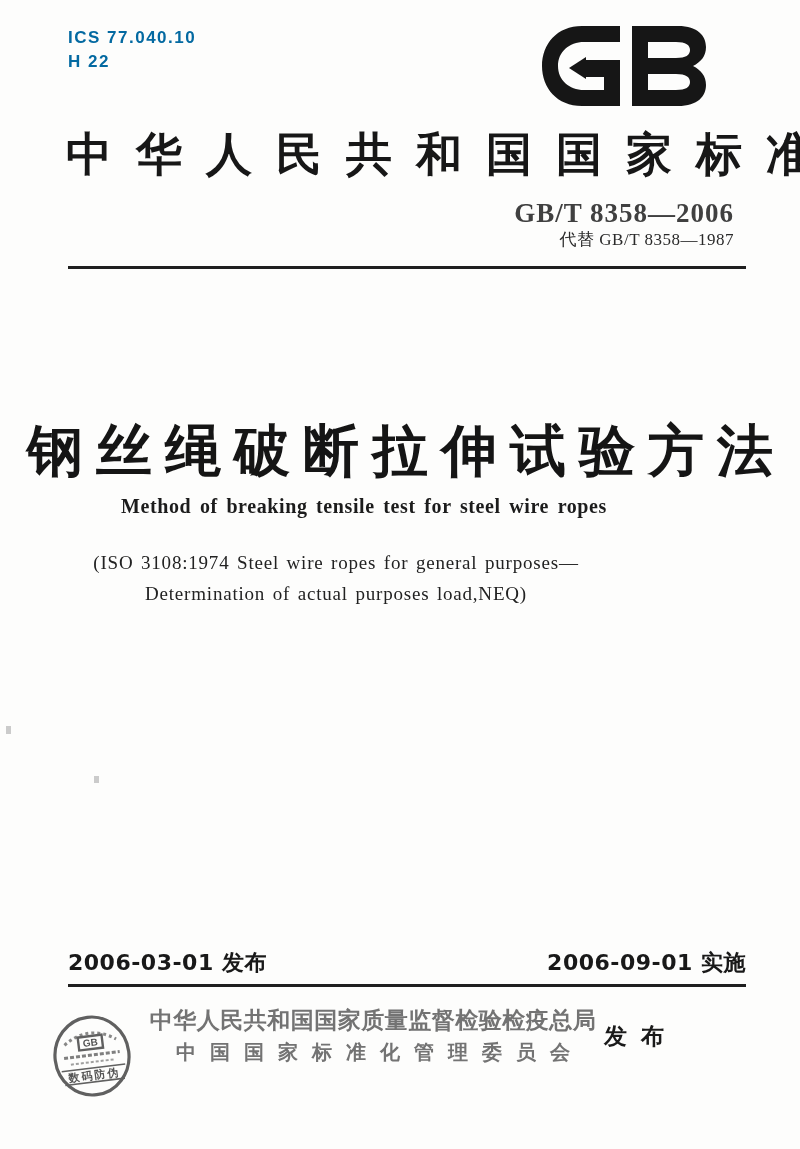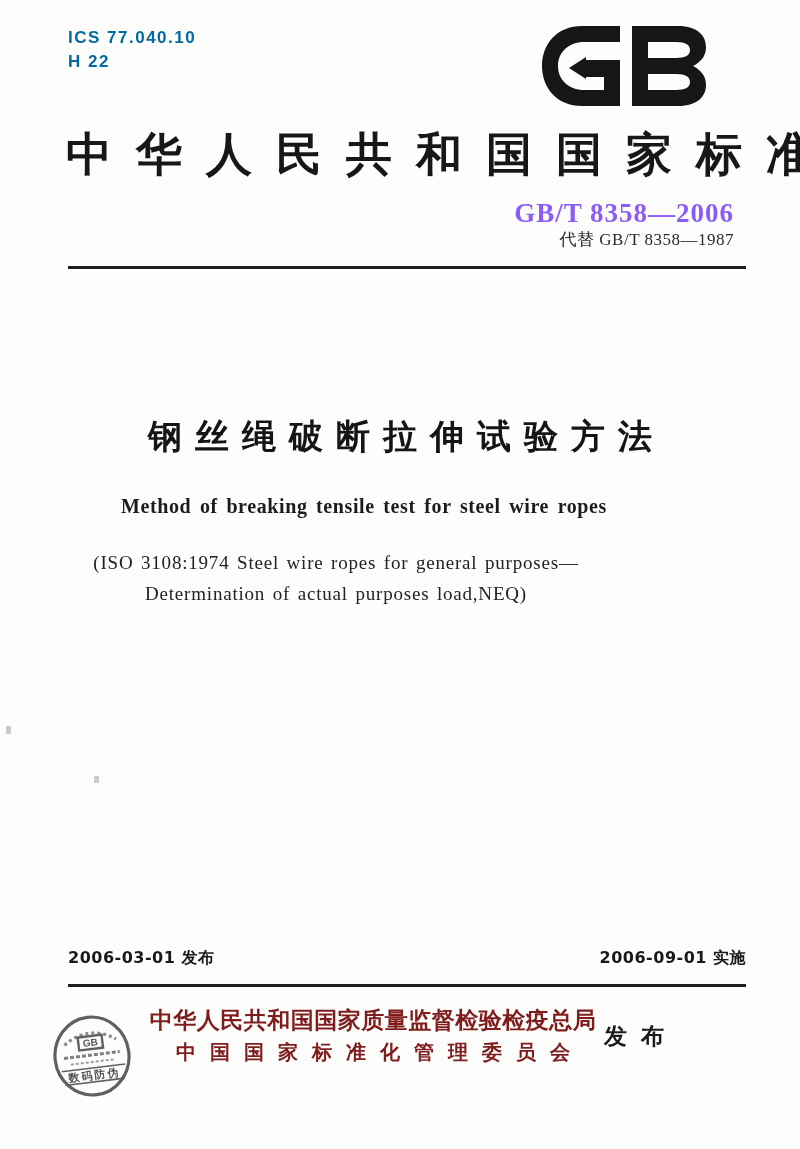--- a/index.html
+++ b/index.html
@@ -30,66 +30,66 @@
     position: absolute; left: 66px; top: 124px;
     font-family: "Liberation Serif", "DejaVu Serif", serif;
     font-weight: 700; font-size: 46px; letter-spacing: 24px;
     white-space: nowrap; color: #171717;
   }
 
   .std-number {
     position: absolute; right: 66px; top: 198px;
     font-family: "Liberation Serif", "DejaVu Serif", serif;
     font-weight: 700; font-size: 27px; letter-spacing: 1px;
-    color: #8b5cf6; text-align: right; white-space: nowrap;
+    color: #404040; text-align: right; white-space: nowrap;
   }
   .std-replaces {
     position: absolute; right: 66px; top: 228px;
     font-family: "Liberation Serif", "DejaVu Serif", serif;
     font-size: 17px; font-weight: 500; letter-spacing: 0.5px;
     color: #2a2a2a; text-align: right; white-space: nowrap;
   }
 
   .rule { position: absolute; left: 68px; width: 678px; height: 3px; background: #1f1f1f; }
   .rule-top { top: 266px; }
   .rule-bottom { top: 984px; }
 
   
   .title-cn {
     position: absolute; left: 0; top: 414px; width: 800px;
     text-align: center; font-family: "DejaVu Sans", sans-serif;
-    font-weight: 700; font-size: 34px; letter-spacing: 13px; text-indent: 13px;
+    font-weight: 700; font-size: 56px; letter-spacing: 13px; text-indent: 13px;
     white-space: nowrap; color: #151515;
   }
   .title-en {
     position: absolute; left: 0; top: 495px; width: 728px;
     text-align: center; font-family: "Liberation Serif", "DejaVu Serif", serif;
     font-weight: 700; font-size: 20px; letter-spacing: 0.6px; word-spacing: 3px;
     color: #1c1c1c;
   }
   .iso-ref {
     position: absolute; left: 0; top: 547px; width: 672px;
     text-align: center; font-family: "Liberation Serif", "DejaVu Serif", serif;
     font-size: 19px; line-height: 31px; letter-spacing: 0.8px; word-spacing: 2px;
     color: #222;
   }
 
   
   .dates-row {
     position: absolute; left: 68px; top: 948px; width: 678px;
     display: flex; justify-content: space-between;
     font-family: "DejaVu Sans", sans-serif;
-    font-size: 16px; font-weight: 600; letter-spacing: 0.5px; color: #191919;
+    font-size: 22px; font-weight: 600; letter-spacing: 0.5px; color: #191919;
   }
 
   
   .publisher {
     position: absolute; left: 143px; top: 1004px; width: 460px;
     text-align: center; font-family: "DejaVu Sans", sans-serif;
-    font-weight: 700; color: #7f1d1d;
+    font-weight: 700; color: #737373;
   }
   .publisher-line1 { font-size: 23px; line-height: 32px; letter-spacing: 0.5px; white-space: nowrap; }
   .publisher-line2 { font-size: 20px; line-height: 32px; letter-spacing: 14px; text-indent: 14px; white-space: nowrap; }
   .publish-label {
     position: absolute; left: 604px; top: 1021px;
     font-family: "DejaVu Sans", sans-serif;
     font-size: 23px; font-weight: 700; letter-spacing: 14px; white-space: nowrap;
     color: #1a1a1a;
   }
 

